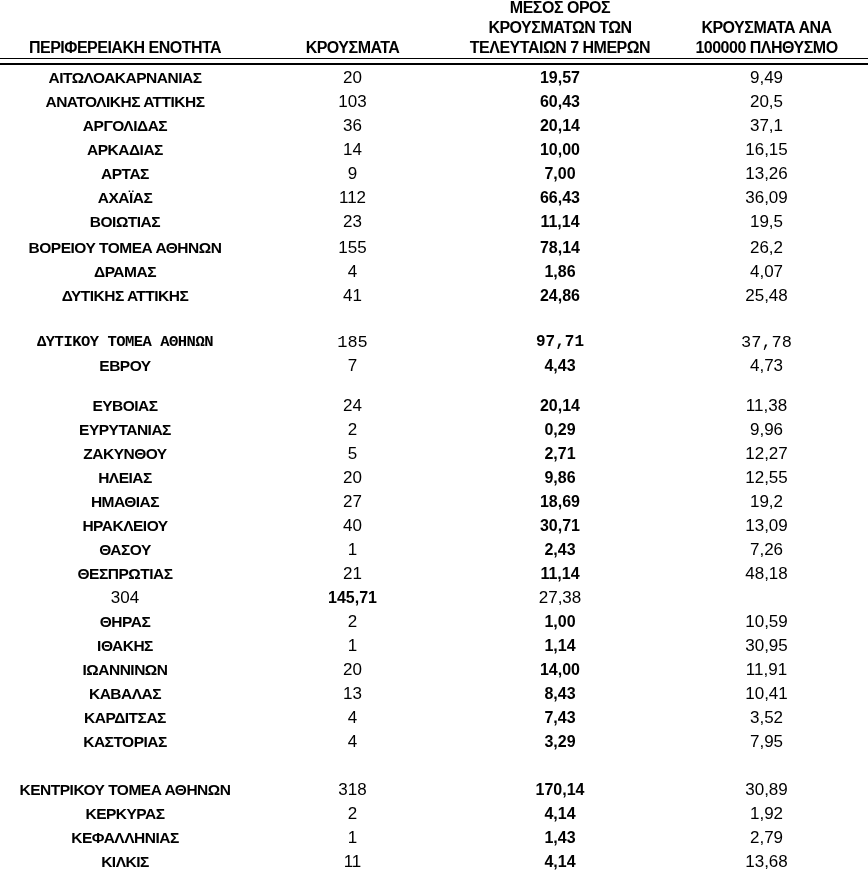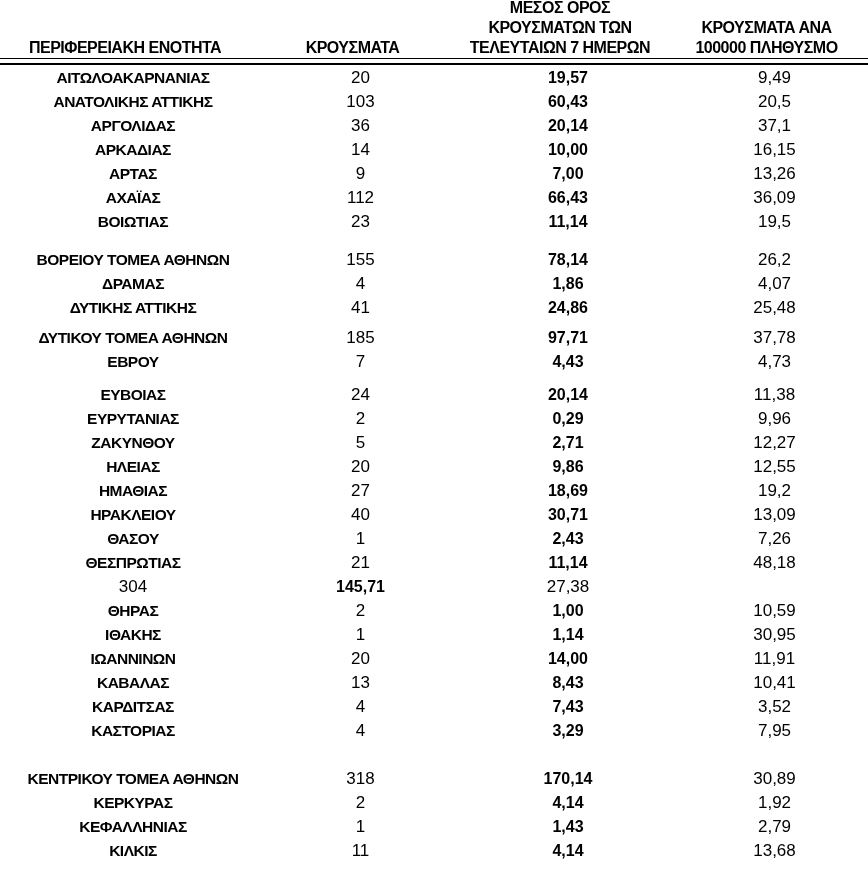--- a/index.html
+++ b/index.html
@@ -27,21 +27,21 @@
 
   
   .rule {
     height: 7px;
     border-top: 1.5px solid #000000;
     border-bottom: 2.5px solid #000000;
     background: #ffffff;
   }
 
   
-  .tbody { margin-top: 1px; padding-left: 8px; }
+  .tbody { margin-top: 1px; }
   .trow {
     display: grid;
     grid-template-columns: 250px 205px 210px 203px;
     height: 24px; align-items: center;
   }
   .tcell { text-align: center; white-space: nowrap; }
   .c-region { font-weight: 700; font-size: 15.5px; letter-spacing: -0.5px; }
   .c-cases  { font-weight: 400; font-size: 17px; }
   .c-avg7   { font-weight: 700; font-size: 16px; }
   .c-per    { font-weight: 400; font-size: 17px; }
@@ -107,51 +107,51 @@
         <div class="tcell c-cases">112</div>
         <div class="tcell c-avg7">66,43</div>
         <div class="tcell c-per">36,09</div>
       </div>
       <div class="trow">
         <div class="tcell c-region">ΒΟΙΩΤΙΑΣ</div>
         <div class="tcell c-cases">23</div>
         <div class="tcell c-avg7">11,14</div>
         <div class="tcell c-per">19,5</div>
       </div>
-      <div class="trow" style="margin-top: 14px;">
+      <div class="trow" style="margin-top: 2px;">
         <div class="tcell c-region">ΒΟΡΕΙΟΥ ΤΟΜΕΑ ΑΘΗΝΩΝ</div>
         <div class="tcell c-cases">155</div>
         <div class="tcell c-avg7">78,14</div>
         <div class="tcell c-per">26,2</div>
       </div>
       <div class="trow">
         <div class="tcell c-region">ΔΡΑΜΑΣ</div>
         <div class="tcell c-cases">4</div>
         <div class="tcell c-avg7">1,86</div>
         <div class="tcell c-per">4,07</div>
       </div>
       <div class="trow">
         <div class="tcell c-region">ΔΥΤΙΚΗΣ ΑΤΤΙΚΗΣ</div>
         <div class="tcell c-cases">41</div>
         <div class="tcell c-avg7">24,86</div>
         <div class="tcell c-per">25,48</div>
       </div>
-      <div class="trow" style="margin-top: 6px;">
+      <div class="trow" style="margin-top: 22px; font-family: Liberation Mono, monospace;">
         <div class="tcell c-region">ΔΥΤΙΚΟΥ ΤΟΜΕΑ ΑΘΗΝΩΝ</div>
         <div class="tcell c-cases">185</div>
         <div class="tcell c-avg7">97,71</div>
         <div class="tcell c-per">37,78</div>
       </div>
       <div class="trow">
         <div class="tcell c-region">ΕΒΡΟΥ</div>
         <div class="tcell c-cases">7</div>
         <div class="tcell c-avg7">4,43</div>
         <div class="tcell c-per">4,73</div>
       </div>
-      <div class="trow" style="margin-top: 9px;">
+      <div class="trow" style="margin-top: 16px;">
         <div class="tcell c-region">ΕΥΒΟΙΑΣ</div>
         <div class="tcell c-cases">24</div>
         <div class="tcell c-avg7">20,14</div>
         <div class="tcell c-per">11,38</div>
       </div>
       <div class="trow">
         <div class="tcell c-region">ΕΥΡΥΤΑΝΙΑΣ</div>
         <div class="tcell c-cases">2</div>
         <div class="tcell c-avg7">0,29</div>
         <div class="tcell c-per">9,96</div>

